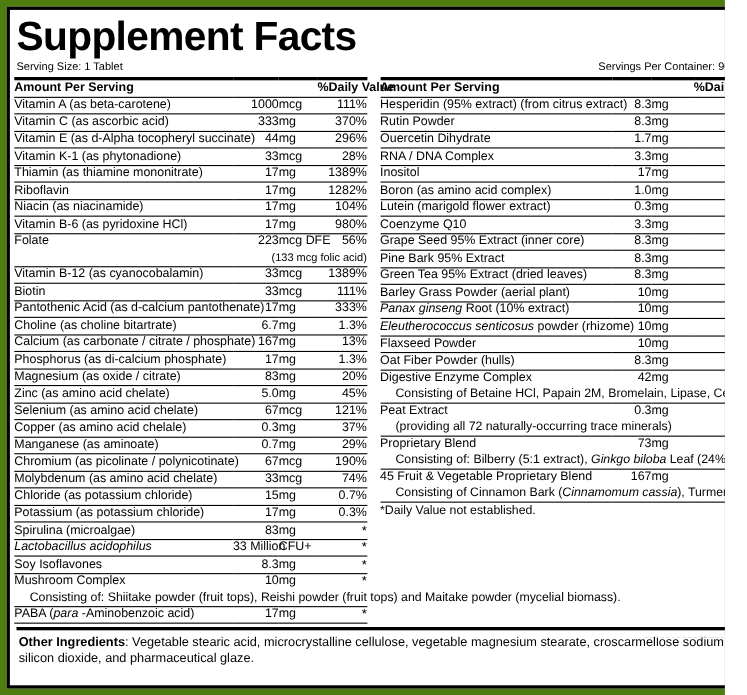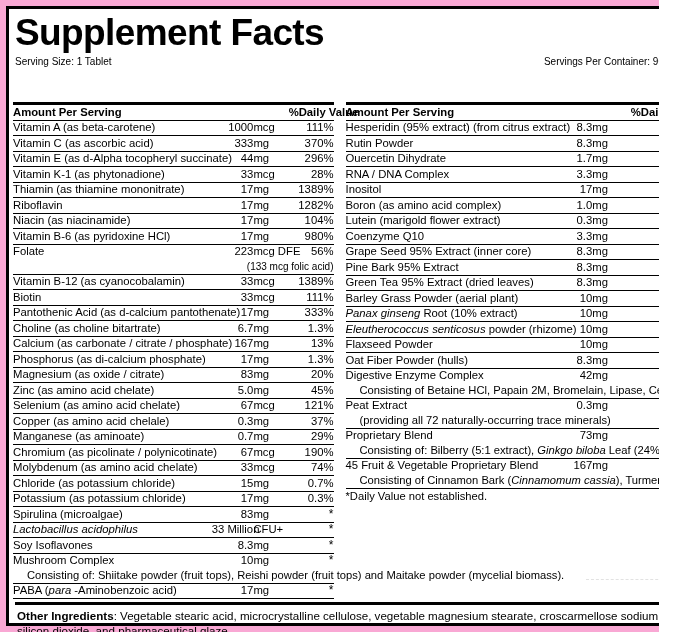--- a/index.html
+++ b/index.html
@@ -10,21 +10,21 @@
   }
   body {
     font-family: "Liberation Sans", sans-serif;
     color: #000000;
   }
   #label {
     position: relative;
     width: 659px;
     height: 632px;
     box-sizing: border-box;
-    background: #f9a8d4;
+    background: #4d7c0f;
     overflow: hidden;
   }
   .outer-frame {
     position: absolute;
     left: 6px;
     top: 6px;
     width: 667px;
     height: 620px;
     box-sizing: border-box;
     border: 3px solid #000;
@@ -59,21 +59,20 @@
 
   
   .columns {
     display: flex;
     margin-top: 3px;
     gap: 0;
   }
   .col {
     width: 50%;
     box-sizing: border-box;
-    margin-top: 32px;
   }
   .col-left { padding-right: 6px; }
   .col-right { padding-left: 6px; }
 
   table.facts {
     width: 100%;
     border-collapse: collapse;
     font-size: 11.3px;
     table-layout: fixed;
   }

